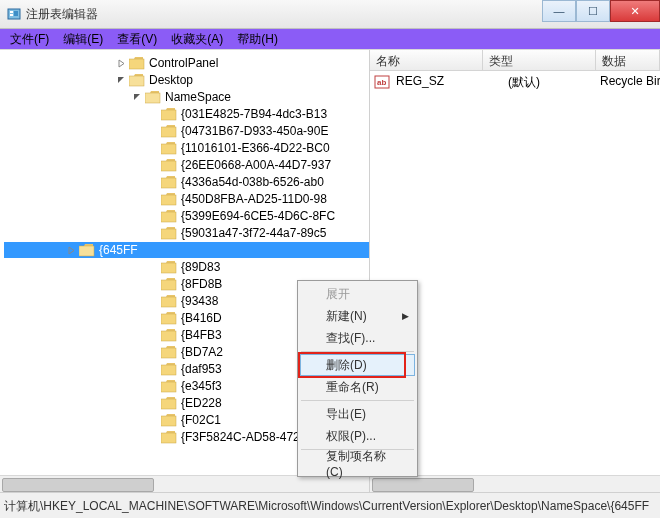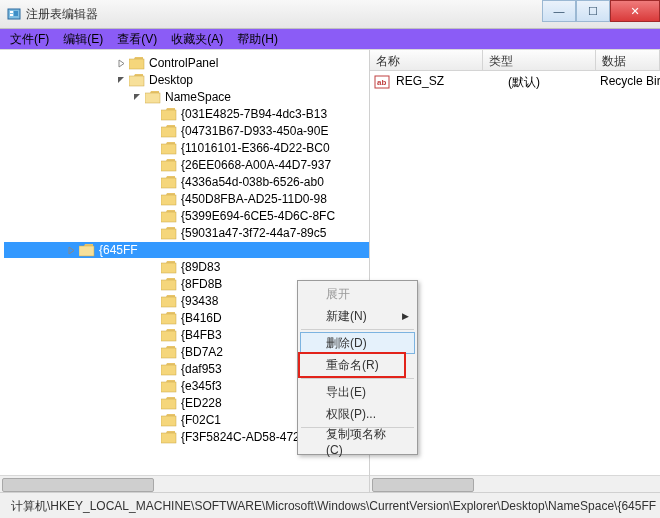--- a/index.html
+++ b/index.html
@@ -21,21 +21,21 @@
 .folder svg{display:block}
 .lbl{color:#000}
 .row.sel{background:#3399ff}
 .row.sel .lbl{color:#fff}
 .list-pane{flex:1;overflow:hidden;position:relative}
 .lhead{display:flex;height:20px;background:linear-gradient(#fdfdfd,#ececec);border-bottom:1px solid #d4d4d4}
 .lhead div{border-right:1px solid #d4d4d4;padding:3px 6px;color:#333}
 .lrow{display:flex;padding:3px 0}
 .lrow .cell{padding:0 6px;overflow:hidden;white-space:nowrap}
 .string-icon{width:16px;height:16px;margin-left:4px;flex-shrink:0}
-.status{height:26px;border-top:1px solid #d0d0d0;background:#f0f0f0;display:flex;align-items:center;padding:0 11px;font-size:12px;color:#333;white-space:nowrap;overflow:hidden}
+.status{height:26px;border-top:1px solid #d0d0d0;background:#f0f0f0;display:flex;align-items:center;padding:0 4px;font-size:12px;color:#333;white-space:nowrap;overflow:hidden}
 .hscroll{height:16px;background:#f0f0f0;border-top:1px solid #d8d8d8;position:relative}
 .hscroll .thumb{position:absolute;top:2px;height:12px;background:#cfcfcf;border:1px solid #a8a8a8;border-radius:2px}
 .ctxmenu{position:absolute;left:297px;top:280px;width:115px;background:#f2f2f2;border:1px solid #9b9b9b;box-shadow:2px 2px 4px rgba(0,0,0,.25);padding:2px;z-index:100}
 .ctxmenu .mi{height:22px;display:flex;align-items:center;padding:0 18px 0 26px;position:relative;color:#333}
 .ctxmenu .mi.disabled{color:#9a9a9a}
 .ctxmenu .mi.hl{background:#e5f1fb;border:1px solid #7cb3e0;height:20px;padding-left:25px}
 .ctxmenu .mi .arrow{position:absolute;right:6px;font-size:9px}
 .ctxmenu .sep{height:1px;background:#d0d0d0;margin:2px 1px}
 .redbox{position:absolute;border:2px solid #e2231a;left:298px;top:352px;width:104px;height:22px;z-index:101;pointer-events:none}
 </style>
@@ -345,20 +345,21 @@
 </div>
 
 <div class="status">计算机\HKEY_LOCAL_MACHINE\SOFTWARE\Microsoft\Windows\CurrentVersion\Explorer\Desktop\NameSpace\{645FF</div>
 
 <div class="ctxmenu">
   <div class="mi disabled">展开</div>
   <div class="mi">
       <span>新建(N)</span>
       <span class="arrow">▶</span>
     </div>
+  <div class="mi">查找(F)...</div>
   <div class="sep"></div>
   <div class="mi hl">删除(D)</div>
   <div class="mi">重命名(R)</div>
   <div class="sep"></div>
   <div class="mi">导出(E)</div>
   <div class="mi">权限(P)...</div>
   <div class="sep"></div>
   <div class="mi">复制项名称(C)</div>
 </div>
 

